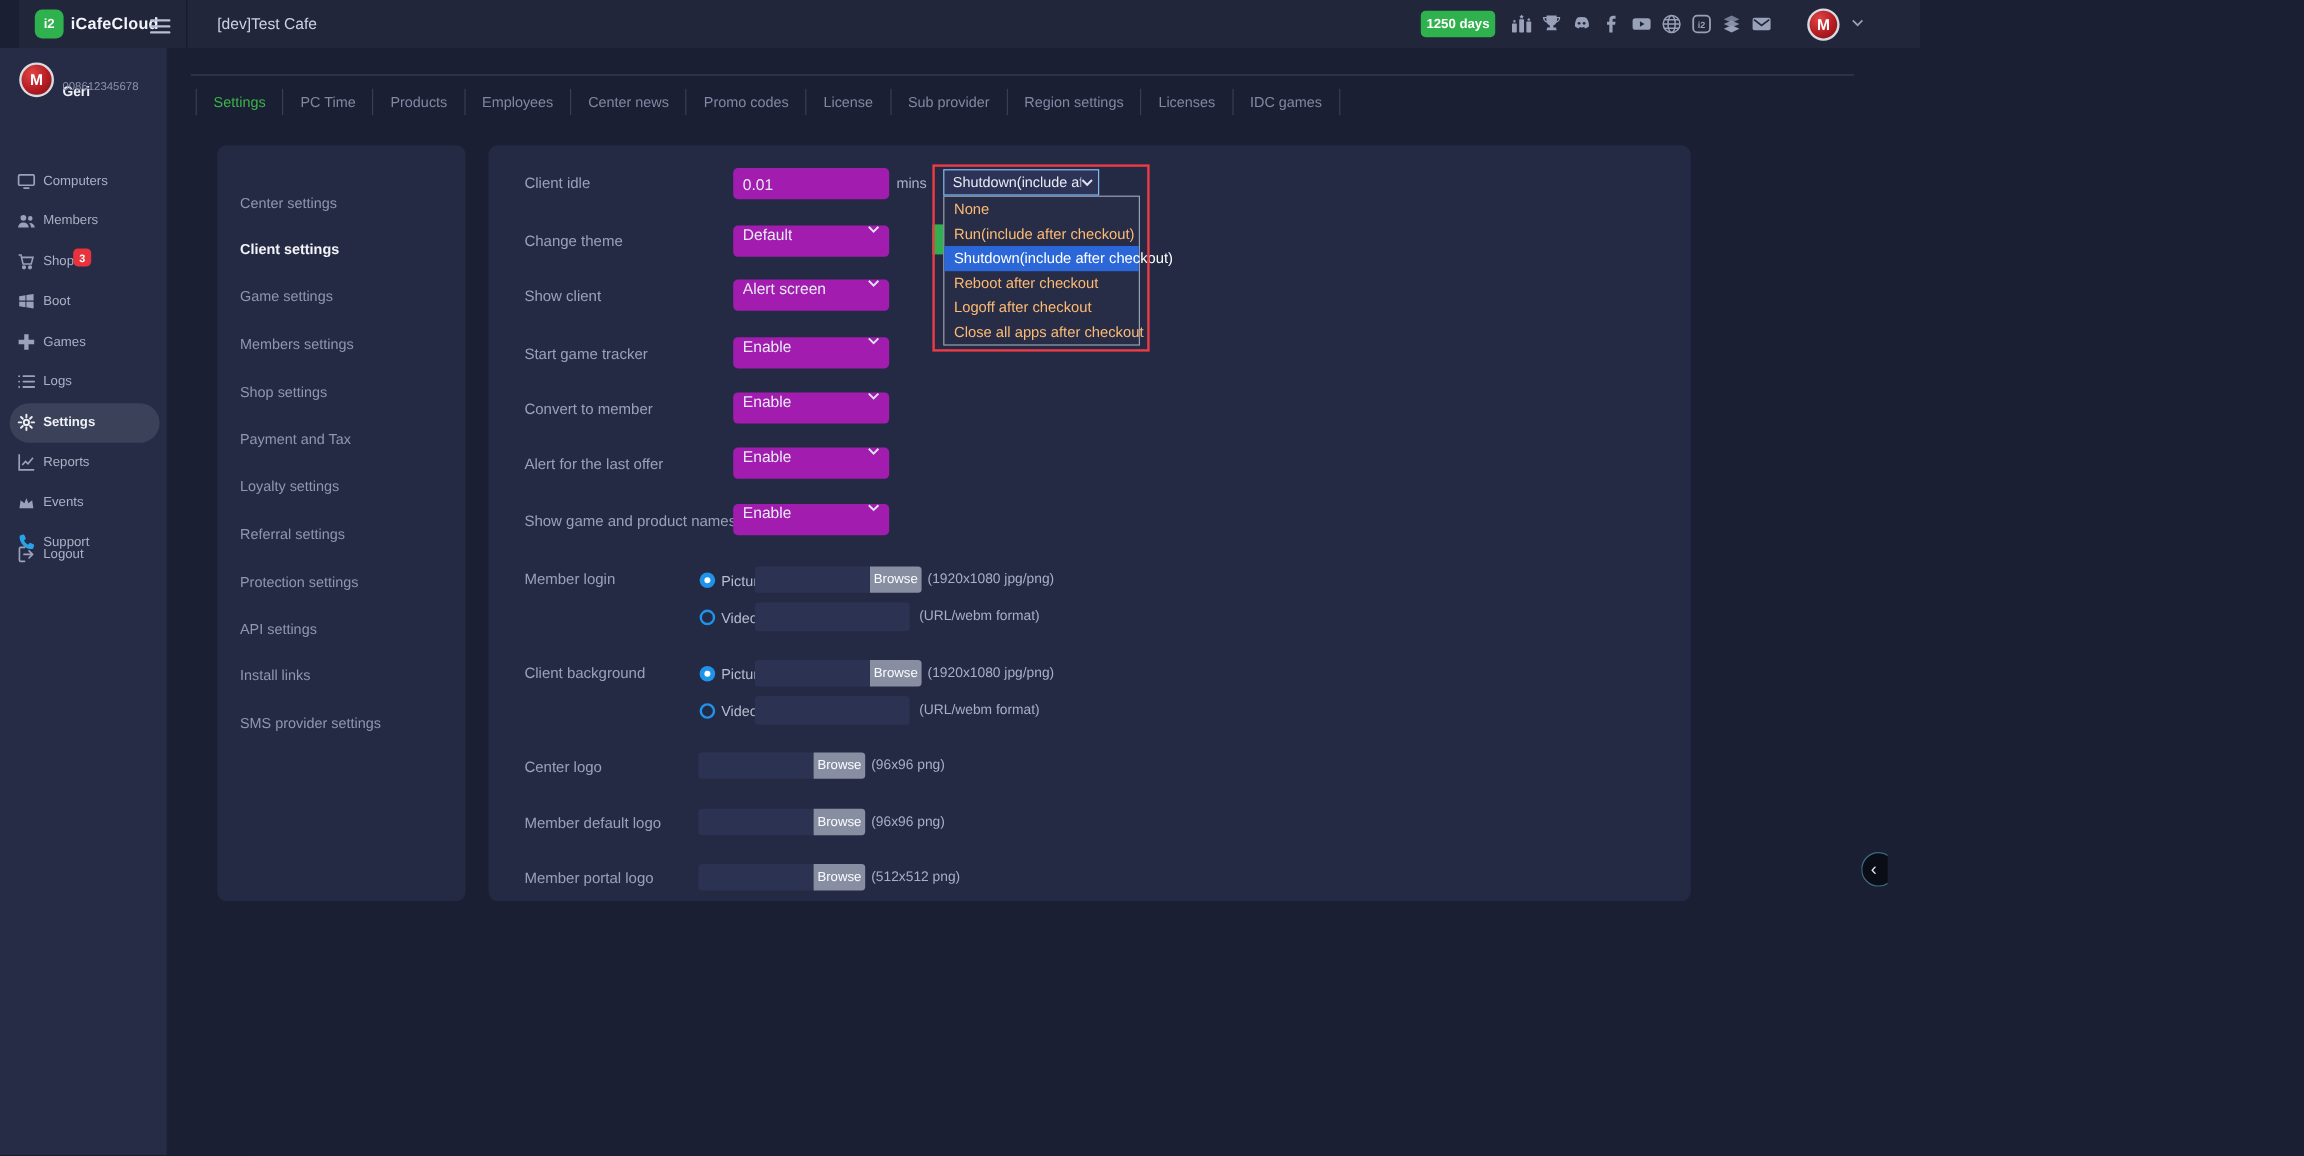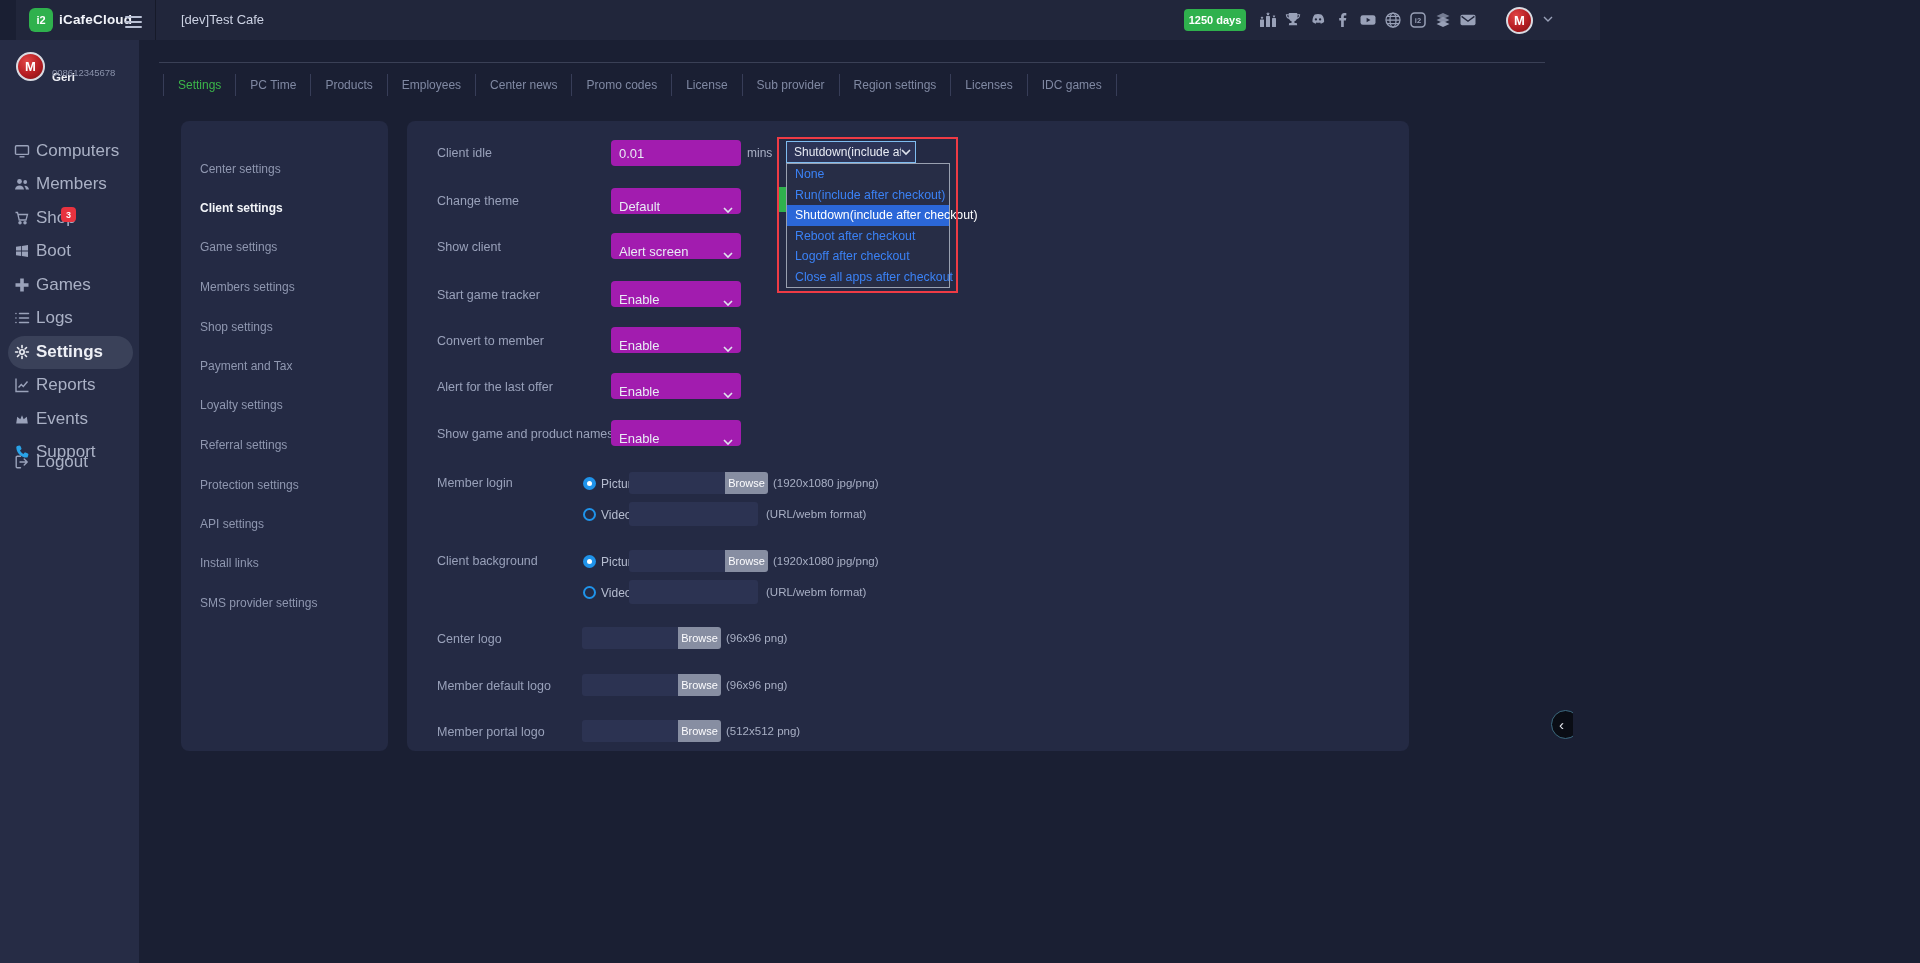--- a/index.html
+++ b/index.html
@@ -26,60 +26,60 @@
   
   .sidebar{position:absolute;left:0;top:40px;width:139px;height:923px;background:#262c45;}
   .suser-av{position:absolute;left:16px;top:12px;width:29px;height:29px;border-radius:50%;
             background:radial-gradient(circle at 35% 30%,#e04545 0%,#b51d22 55%,#7c1013 100%);
             border:2px solid #d9dbe2;box-sizing:border-box;color:#fff;font-weight:bold;font-size:13px;
             display:flex;align-items:center;justify-content:center;}
   .suser-name{position:absolute;left:52px;top:11px;color:#eef0f6;font-size:11.5px;font-weight:700;margin-top:20px;}
   .suser-id{position:absolute;left:52px;top:27px;color:#8a92ab;font-size:9.5px;}
   .sitem{position:absolute;left:0;width:139px;height:28px;cursor:pointer;}
   .sitem .sic{position:absolute;left:14px;top:6px;width:16px;height:16px;}
-  .sitem .slb{position:absolute;left:36px;top:0;height:28px;line-height:28px;font-size:17px;color:#aab1c5;}
+  .sitem .slb{position:absolute;left:36px;top:0;height:28px;line-height:28px;font-size:11px;color:#aab1c5;}
   .sitem.active .slb{color:#eef0f6;font-weight:700;}
   .spill{position:absolute;left:8px;top:296px;width:125px;height:33px;background:#3a4159;border-radius:17px;}
   .sbadge{position:absolute;left:61px;top:3px;width:15px;height:15px;background:#e8333f;border-radius:4px;
           color:#fff;font-size:9px;font-weight:700;display:flex;align-items:center;justify-content:center;}
   
   .tabsrule{position:absolute;left:159px;top:62px;width:1386px;height:1px;background:#3a4056;}
   .tabs{position:absolute;left:163px;top:74px;height:22px;display:flex;}
   .tab{height:22px;line-height:22px;padding:0 14px;font-size:12px;color:#8089a3;border-left:1px solid #373d58;cursor:pointer;white-space:nowrap;}
   .tab:last-child{border-right:1px solid #373d58;}
   .tab.active{color:#3bb54a;}
   
   .navpanel{position:absolute;left:181px;top:121px;width:207px;height:630px;background:#242a44;border-radius:8px;}
   .navitem{position:absolute;left:19px;width:170px;height:24px;line-height:24px;font-size:12px;color:#8f97b0;cursor:pointer;}
   .navitem.active{color:#f2f4f8;font-weight:700;}
   .formpanel{position:absolute;left:407px;top:121px;width:1002px;height:630px;background:#242a44;border-radius:8px;}
   .flabel{position:absolute;left:30px;color:#99a1ba;font-size:12.5px;}
   .ctl{position:absolute;left:204px;width:130px;height:26px;background:#a21caf;border:none;border-radius:4px;
        color:#e8ebf4;font-size:13px;box-sizing:border-box;font-family:"Liberation Sans",sans-serif;}
   input.ctl{padding:0 8px;}
-  .sel{display:flex;align-items:flex-end;padding:0 8px;cursor:pointer;justify-content:space-between;}
+  .sel{display:flex;align-items:flex-start;padding:0 8px;cursor:pointer;justify-content:space-between;}
   .sel .sv{overflow:hidden;white-space:nowrap;}
   .unit{position:absolute;left:340px;color:#aab1c6;font-size:12px;}
   .hint{position:absolute;color:#a8afc4;font-size:11.5px;}
   .minput{position:absolute;background:#2c3352;border-radius:3px 0 0 3px;height:22px;}
   .browse{position:absolute;width:43px;height:22px;background:#878ea2;border-radius:0 3px 3px 0;color:#fdfdff;
           font-size:11px;display:flex;align-items:center;justify-content:center;cursor:pointer;}
   .radio{position:absolute;width:13px;height:13px;border-radius:50%;box-sizing:border-box;cursor:pointer;}
   .radio.on{background:#1f93ea;}
   .radio.on::after{content:"";position:absolute;left:4px;top:4px;width:5px;height:5px;background:#fff;border-radius:50%;}
   .radio.off{border:2px solid #1f93ea;background:transparent;}
   .rlabel{position:absolute;color:#b6bdd0;font-size:12px;}
   
   .greensliver{position:absolute;left:777px;top:187px;width:14px;height:25px;background:#2fb14d;z-index:20;}
   .ddselect{position:absolute;left:786px;top:141px;width:130px;height:22px;background:#2c3356;border:1px solid #7fbcf0;
             box-sizing:border-box;z-index:26;display:flex;align-items:center;padding:0 4px 0 7px;cursor:pointer;}
   .ddselect .sv{color:#e8ebf4;font-size:12px;white-space:nowrap;overflow:hidden;flex:1;}
   .ddlist{position:absolute;left:786px;top:163px;width:164px;height:125px;background:#272d46;border:1px solid #99a0b0;
           box-sizing:border-box;z-index:24;}
-  .ddopt{height:20.5px;line-height:20.5px;padding-left:8px;font-size:12.3px;color:#3b82f6;white-space:nowrap;cursor:pointer;}
+  .ddopt{height:20.5px;line-height:20.5px;padding-left:8px;font-size:12.3px;color:#fdba74;white-space:nowrap;cursor:pointer;}
   .ddopt.selected{background:#2b67d8;color:#fff;}
   .redbox{position:absolute;left:777px;top:137px;width:181px;height:156px;border:2px solid #ef3b45;box-sizing:border-box;
           z-index:30;pointer-events:none;}
   
   .edgewrap{position:absolute;left:1551px;top:710px;width:22px;height:29px;overflow:hidden;z-index:15;}
   .edgecircle{width:29px;height:29px;border-radius:50%;background:#0a0d15;border:1px solid #3d6b80;box-sizing:border-box;
               color:#e8eaf0;font-size:15px;display:flex;align-items:center;justify-content:flex-start;padding-left:7px;cursor:pointer;}
   svg{display:block;}
 </style>
 </head>

